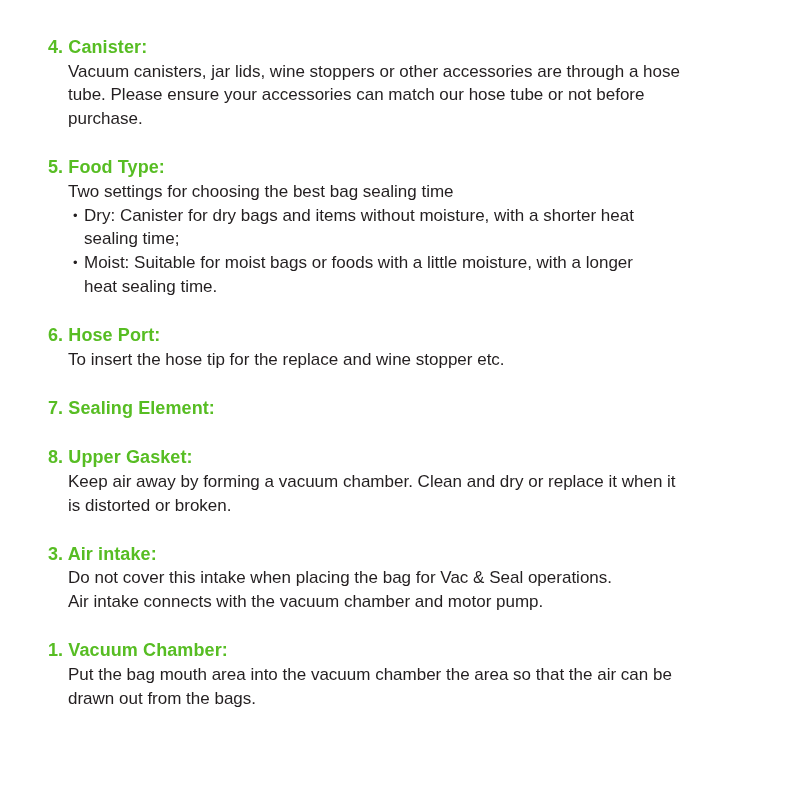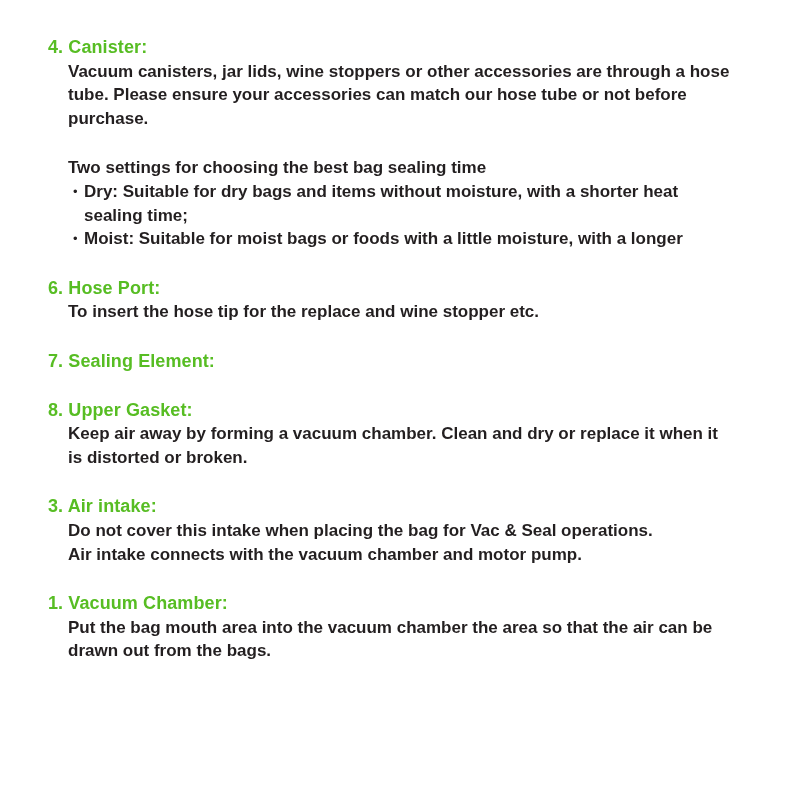--- a/index.html
+++ b/index.html
@@ -27,21 +27,21 @@
     font-weight: bold;
     line-height: 23.7px;
     letter-spacing: 0.1px;
   }
   .body {
     margin-left: 20px;
     color: var(--text);
     font-size: 17px;
     line-height: 23.7px;
   }
-  .line { white-space: nowrap; font-weight: bold; }
+  .line { white-space: nowrap; }
   .bullet { position: relative; padding-left: 16px; }
   .bullet .marker {
     position: absolute;
     left: 5px; top: 0;
     font-size: 13px;
     line-height: 23.7px;
     color: var(--text);
   }
 </style>
 </head>
@@ -51,30 +51,32 @@
   <div>
       <section class="section">
         <div class="heading">4. Canister:</div>
         <div class="body">
           <div class="line">Vacuum canisters, jar lids, wine stoppers or other accessories are through a hose</div>
           <div class="line">tube. Please ensure your accessories can match our hose tube or not before</div>
           <div class="line">purchase.</div>
         </div>
       </section>
       <section class="section">
+        <div class="heading">5. Food Type:</div>
         <div class="body">
           <div class="line">Two settings for choosing the best bag sealing time</div>
           <div class="bullet">
             <span class="marker">•</span>
-            <div class="line">Dry: Suitable for dry bags and items without moisture, with a shorter heat</div>
+            <div class="line">Dry: Canister for dry bags and items without moisture, with a shorter heat</div>
             <div class="line">sealing time;</div>
           </div>
           <div class="bullet">
             <span class="marker">•</span>
             <div class="line">Moist: Suitable for moist bags or foods with a little moisture, with a longer</div>
+            <div class="line">heat sealing time.</div>
           </div>
         </div>
       </section>
       <section class="section">
         <div class="heading">6. Hose Port:</div>
         <div class="body">
           <div class="line">To insert the hose tip for the replace and wine stopper etc.</div>
         </div>
       </section>
       <section class="section">

